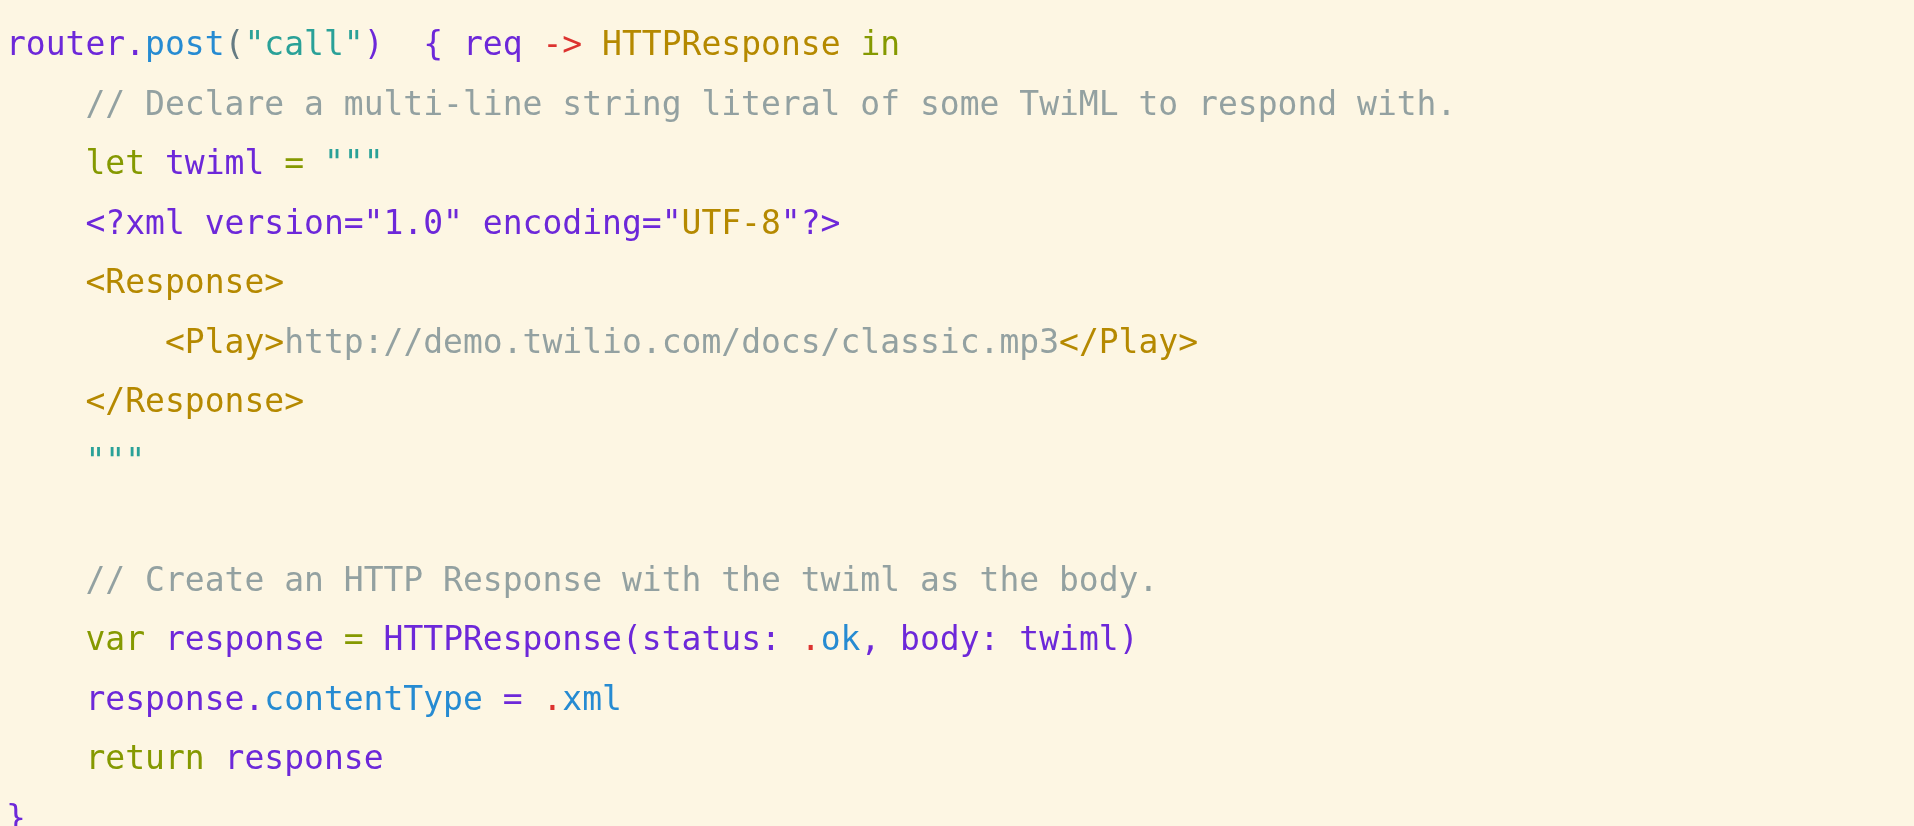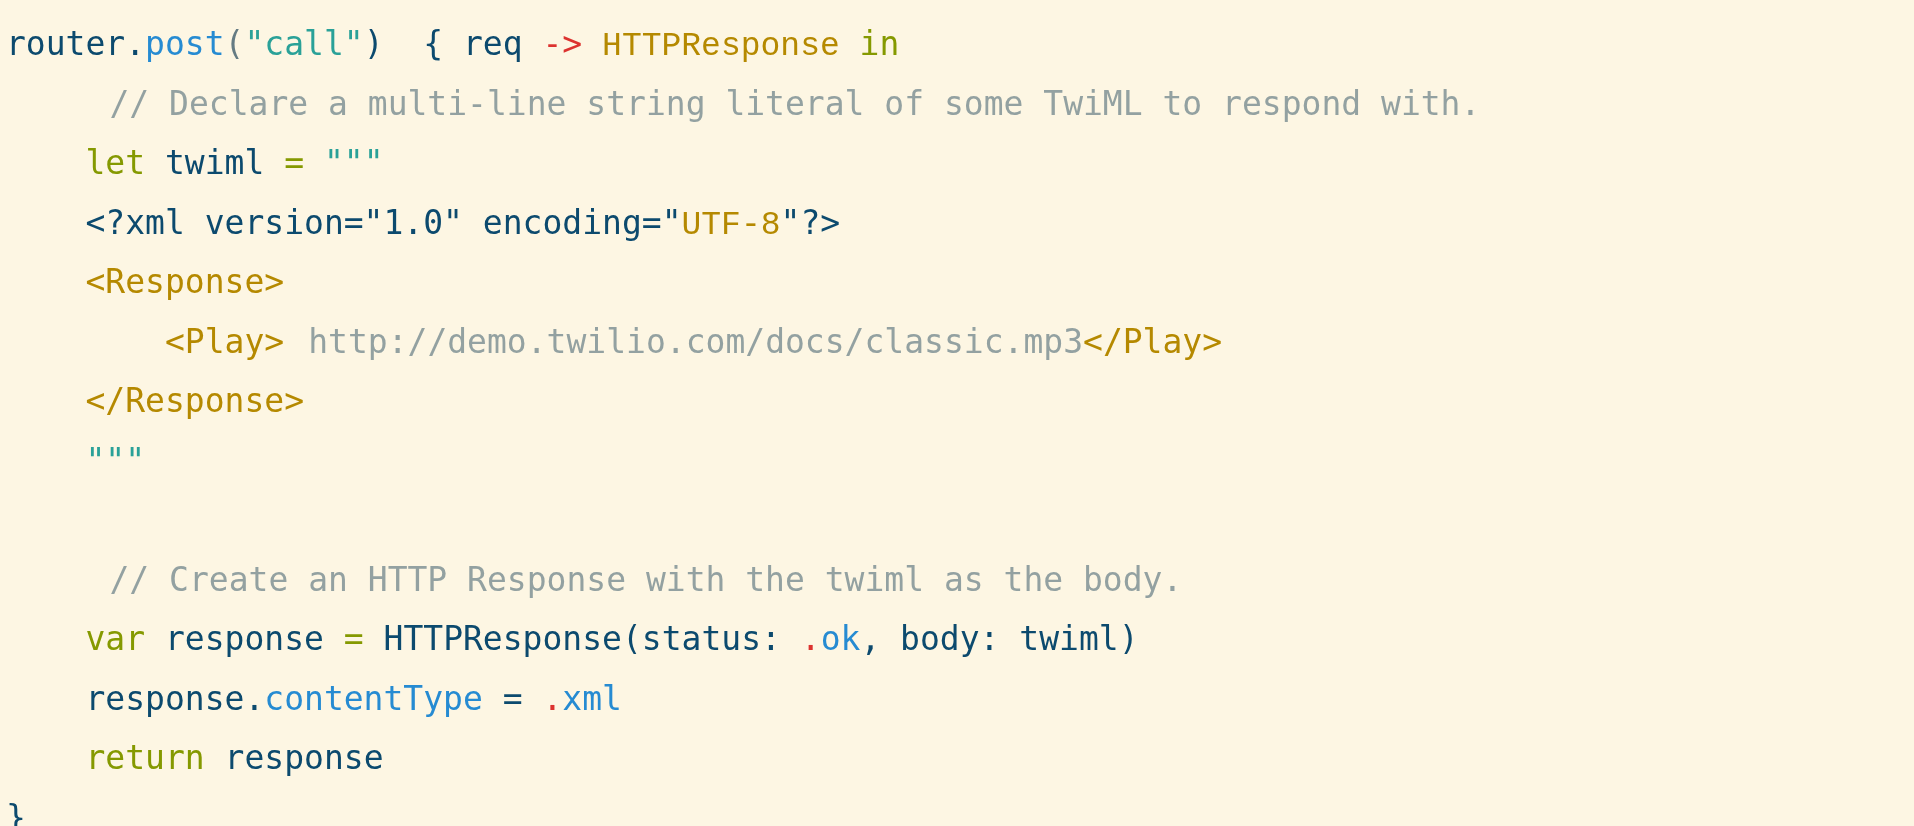--- a/index.html
+++ b/index.html
@@ -25,25 +25,25 @@
     -webkit-font-smoothing: antialiased;
   }
 
   .code-line {
     height: 59.5px;
     white-space: pre;
     padding-left: 6px;
   }
 
   
-  .t-plain    { color: #0c4a6e; }
-  .t-comment  { color: #93a1a1; margin-left: 24px; }
+  .t-plain    { color: #6d28d9; }
+  .t-comment  { color: #93a1a1; }
   .t-keyword  { color: #859900; text-align: right; }
   .t-func     { color: #268bd2; }
-  .t-type     { color: #b58900; font-family: Liberation Mono, monospace; }
+  .t-type     { color: #b58900; }
   .t-string   { color: #2aa198; }
   .t-operator { color: #dc322f; }
   .t-tag      { color: #b58900; text-align: right; }
   .t-punct    { color: #657b83; }
 </style>
 </head>
 <body>
 
 <div id="code-block"><div class="code-line"><span class="t-plain">router.</span><span class="t-func">post</span><span class="t-punct">(</span><span class="t-string">"call"</span><span class="t-plain">)  { req </span><span class="t-operator">-&gt;</span><span class="t-plain"> </span><span class="t-type">HTTPResponse</span><span class="t-plain"> </span><span class="t-keyword">in</span></div><div class="code-line"><span class="t-plain">    </span><span class="t-comment">// Declare a multi-line string literal of some TwiML to respond with.</span></div><div class="code-line"><span class="t-plain">    </span><span class="t-keyword">let</span><span class="t-plain"> twiml </span><span class="t-keyword">=</span><span class="t-plain"> </span><span class="t-string">"""</span></div><div class="code-line"><span class="t-plain">    &lt;?xml version="1.0" encoding="</span><span class="t-type">UTF-8</span><span class="t-plain">"?&gt;</span></div><div class="code-line"><span class="t-plain">    </span><span class="t-tag">&lt;Response&gt;</span></div><div class="code-line"><span class="t-plain">        </span><span class="t-tag">&lt;Play&gt;</span><span class="t-comment">http://demo.twilio.com/docs/classic.mp3</span><span class="t-tag">&lt;/Play&gt;</span></div><div class="code-line"><span class="t-plain">    </span><span class="t-tag">&lt;/Response&gt;</span></div><div class="code-line"><span class="t-plain">    </span><span class="t-string">"""</span></div><div class="code-line">&nbsp;</div><div class="code-line"><span class="t-plain">    </span><span class="t-comment">// Create an HTTP Response with the twiml as the body.</span></div><div class="code-line"><span class="t-plain">    </span><span class="t-keyword">var</span><span class="t-plain"> response </span><span class="t-keyword">=</span><span class="t-plain"> HTTPResponse(status: </span><span class="t-operator">.</span><span class="t-func">ok</span><span class="t-plain">, body: twiml)</span></div><div class="code-line"><span class="t-plain">    response.</span><span class="t-func">contentType</span><span class="t-plain"> = </span><span class="t-operator">.</span><span class="t-func">xml</span></div><div class="code-line"><span class="t-plain">    </span><span class="t-keyword">return</span><span class="t-plain"> response</span></div><div class="code-line"><span class="t-plain">}</span></div></div>
 

